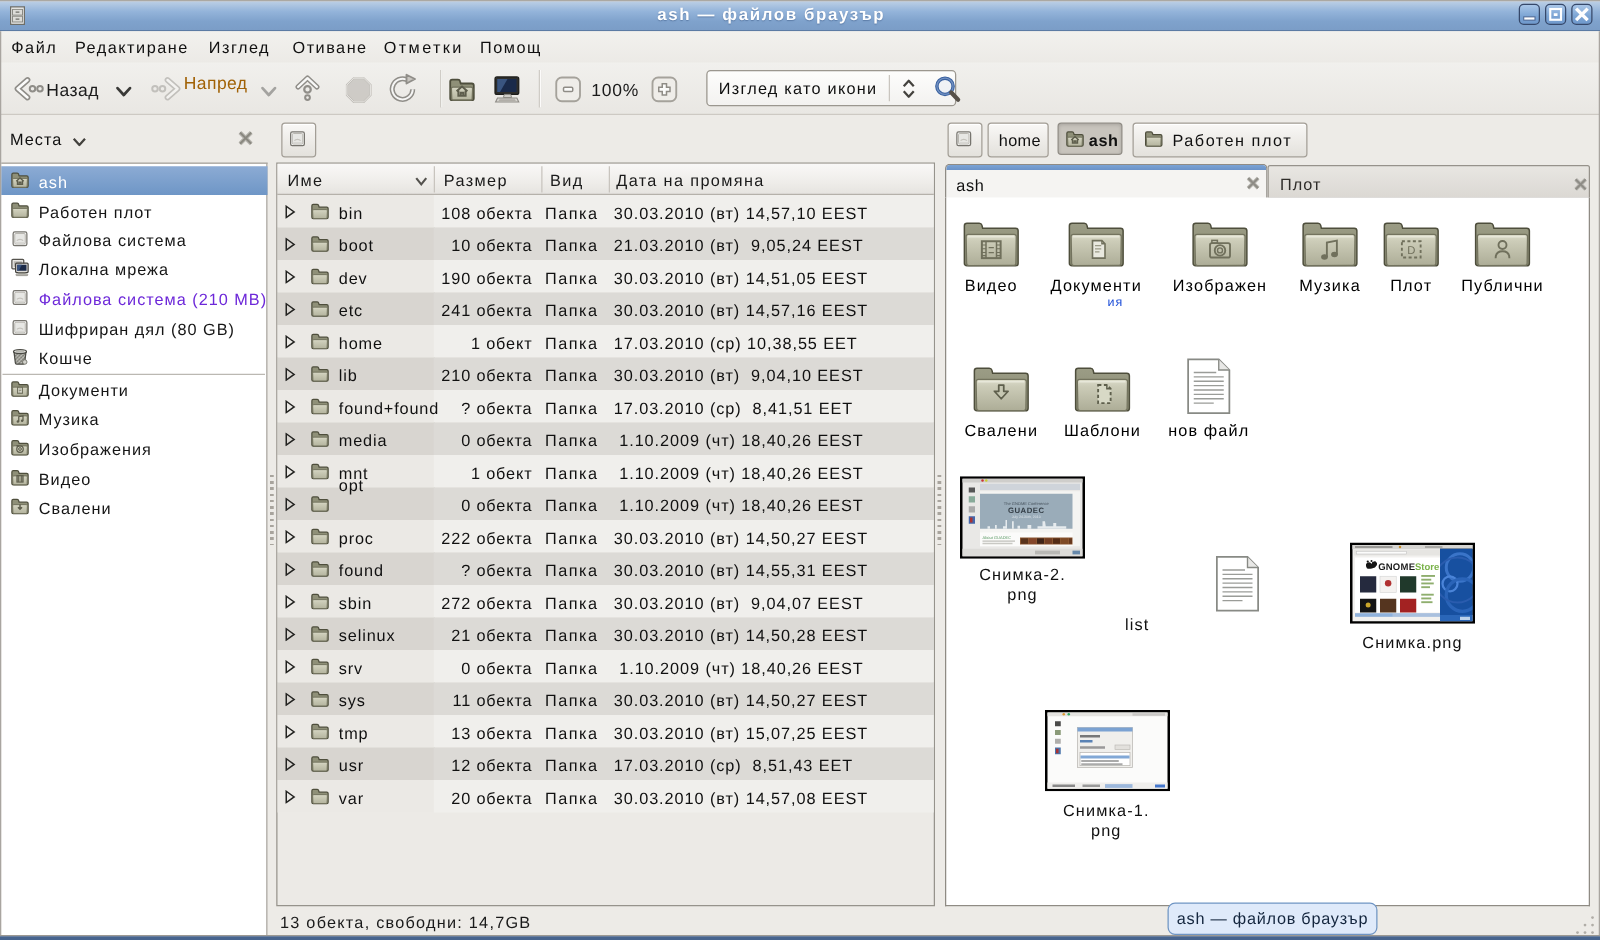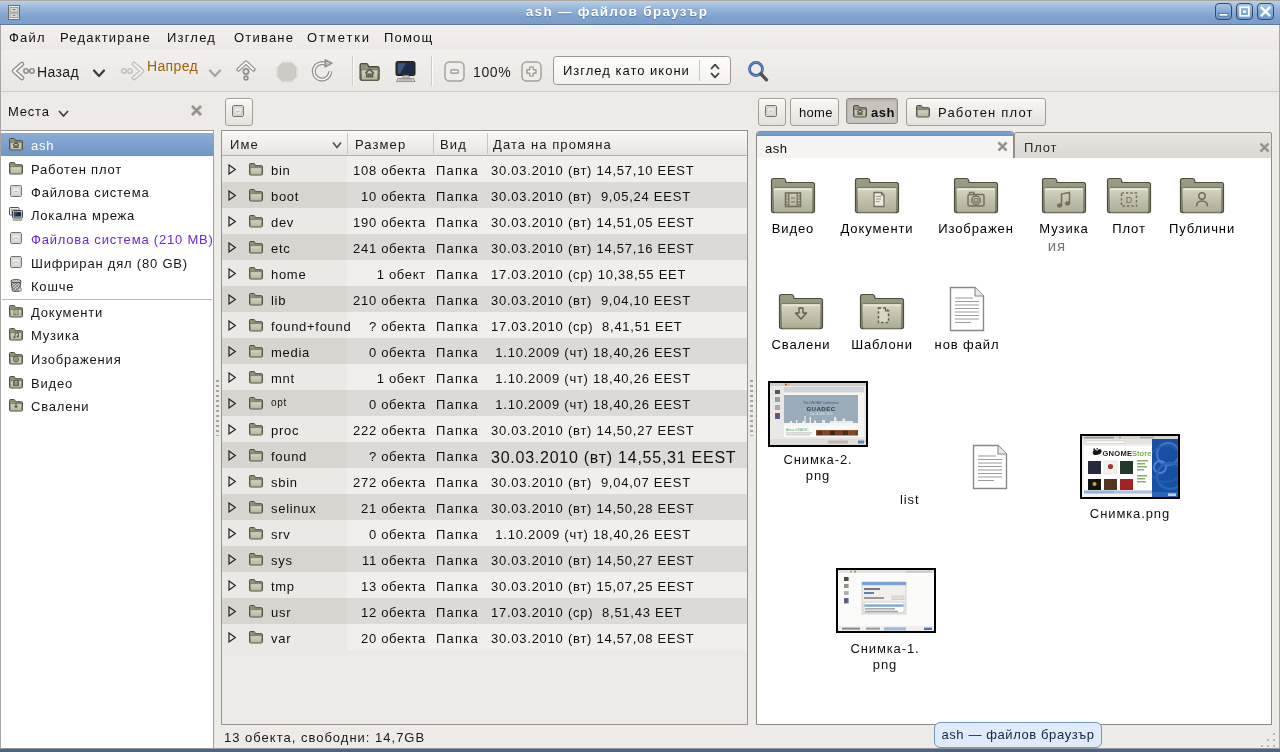--- a/index.html
+++ b/index.html
@@ -94,21 +94,21 @@
 <div class="abs" style="left:431px;top:56px;width:1px;height:30px;background:#cfccc6;border-right:1px solid #fcfbfa"></div>
 <div class="abs" style="left:443px;top:60px"><svg width="23" height="23" viewBox="0 0 23 23">
 <rect x="2" y="2" width="19" height="19" rx="4.5" fill="#efede9" stroke="#a5a29b" stroke-width="1.5"></rect>
 <rect x="7.8" y="9.8" width="7.4" height="3.4" rx="1" fill="#fbfbfa" stroke="#8f8c86" stroke-width="1.2"></rect>
     </svg></div>
 <div class="abs" style="left:473px;top:64px;font-size:14px;letter-spacing:.6px;color:#1a1a1a">100%</div>
 <div class="abs" style="left:520px;top:60px"><svg width="23" height="23" viewBox="0 0 23 23">
 <rect x="2" y="2" width="19" height="19" rx="4.5" fill="#efede9" stroke="#a5a29b" stroke-width="1.5"></rect>
 <path d="M9.8 7 L13.2 7 13.2 9.8 16 9.8 16 13.2 13.2 13.2 13.2 16 9.8 16 9.8 13.2 7 13.2 7 9.8 9.8 9.8 Z" fill="#fbfbfa" stroke="#8f8c86" stroke-width="1.2"></path>
     </svg></div>
-<div class="abs" style="left:553px;top:56px;width:178px;height:29px;border:1px solid #9b978f;border-radius:3.5px;background:linear-gradient(#fdfdfc,#f3f2f0);box-sizing:border-box">
+<div class="abs" style="left:565px;top:56px;width:200px;height:29px;border:1px solid #9b978f;border-radius:3.5px;background:linear-gradient(#fdfdfc,#f3f2f0);box-sizing:border-box">
 <div class="abs" style="left:9px;top:6px;font-size:13px;letter-spacing:1px">Изглед като икони</div>
 <div class="abs" style="left:145px;top:3px;width:1px;height:21px;background:#c9c5bf"></div>
 <svg style="position:absolute;left:153px;top:5px" width="16" height="18">
       <path d="M4 7 L8 2.6 12 7" fill="none" stroke="#44423e" stroke-width="1.8" stroke-linejoin="round"></path>
       <path d="M4 11 L8 15.4 12 11" fill="none" stroke="#44423e" stroke-width="1.8" stroke-linejoin="round"></path>
     </svg>
   </div>
 <div class="abs" style="left:744px;top:58px"><svg width="28" height="28" viewBox="0 0 28 28">
 <circle cx="12" cy="11" r="6.5" fill="#e8edf4" fill-opacity=".6" stroke="#3b62a0" stroke-width="2.8"></circle>
 <circle cx="12" cy="11" r="6.5" fill="none" stroke="#7291c2" stroke-width="1"></circle>
@@ -320,21 +320,21 @@
           <stop offset=".25" stop-color="#ccccb8"></stop>
           <stop offset="1" stop-color="#b4b49e"></stop>
         </linearGradient>
       </defs>
 <path d="M1.5 12.8 L1.5 3.6 q0-1.1 1.1-1.1 L5.8 2.5 q.9 0 1.1 .9 L7.3 4.7 13.4 4.7 q1.1 0 1.1 1.1 L14.5 12.8 q0 1.1-1.1 1.1 L2.6 13.9 q-1.1 0-1.1-1.1 Z" fill="#8f9078" stroke="#4e4e3c"></path>
 <path d="M2.3 12.9 L2.1 7.6 q0-.9 .9-.9 L13 6.7 q.9 0 .9 .9 L13.7 12.9 q0 .9-.9 .9 L3.2 13.8 q-.9 0-.9-.9 Z" fill="url(#fp)" stroke="#73735e" stroke-width=".8"></path>
 </svg></div>
 <div class="abs" style="left:271px;top:189px;font-size:13px;letter-spacing:.7px">boot</div>
 <div class="abs" style="left:300px;top:189px;width:126px;text-align:right;font-size:13px;letter-spacing:.7px">10 обекта</div>
 <div class="abs" style="left:436px;top:189px;font-size:13px;letter-spacing:1.2px">Папка</div>
-<div class="abs" style="left:491px;top:189px;font-size:13px;letter-spacing:.75px;white-space:pre">30.03.2010 (вт)  9,05,24 EEST</div>
+<div class="abs" style="left:491px;top:189px;font-size:13px;letter-spacing:.75px;white-space:pre">21.03.2010 (вт)  9,05,24 EEST</div>
 <div class="abs" style="left:222px;top:208px;width:126px;height:26px;background:#ebe9e5"></div>
 <div class="abs" style="left:347px;top:208px;width:400px;height:26px;background:#f0efec"></div>
 <svg class="abs" style="left:227px;top:216px" width="10" height="11">
     <path d="M2 1 L8.3 5.5 2 10 Z" fill="none" stroke="#242422" stroke-width="1.2" stroke-linejoin="miter"></path>
   </svg>
 <div class="abs" style="left:248px;top:213px"><svg width="16" height="16" viewBox="0 0 16 16">
 <defs>
         <linearGradient id="fp" x1="0" y1="0" x2="0" y2="1">
 <stop offset="0" stop-color="#dadac8"></stop>
           <stop offset=".25" stop-color="#ccccb8"></stop>
@@ -477,21 +477,21 @@
 <defs>
         <linearGradient id="fp" x1="0" y1="0" x2="0" y2="1">
 <stop offset="0" stop-color="#dadac8"></stop>
           <stop offset=".25" stop-color="#ccccb8"></stop>
           <stop offset="1" stop-color="#b4b49e"></stop>
         </linearGradient>
       </defs>
 <path d="M1.5 12.8 L1.5 3.6 q0-1.1 1.1-1.1 L5.8 2.5 q.9 0 1.1 .9 L7.3 4.7 13.4 4.7 q1.1 0 1.1 1.1 L14.5 12.8 q0 1.1-1.1 1.1 L2.6 13.9 q-1.1 0-1.1-1.1 Z" fill="#8f9078" stroke="#4e4e3c"></path>
 <path d="M2.3 12.9 L2.1 7.6 q0-.9 .9-.9 L13 6.7 q.9 0 .9 .9 L13.7 12.9 q0 .9-.9 .9 L3.2 13.8 q-.9 0-.9-.9 Z" fill="url(#fp)" stroke="#73735e" stroke-width=".8"></path>
 </svg></div>
-<div class="abs" style="left:271px;top:397px;font-size:10px;letter-spacing:.7px">opt</div>
+<div class="abs" style="left:271px;top:381px;font-size:13px;letter-spacing:.7px">opt</div>
 <div class="abs" style="left:300px;top:397px;width:126px;text-align:right;font-size:13px;letter-spacing:.7px">0 обекта</div>
 <div class="abs" style="left:436px;top:397px;font-size:13px;letter-spacing:1.2px">Папка</div>
 <div class="abs" style="left:491px;top:397px;font-size:13px;letter-spacing:.75px;white-space:pre"> 1.10.2009 (чт) 18,40,26 EEST</div>
 <div class="abs" style="left:222px;top:416px;width:126px;height:26px;background:#ebe9e5"></div>
 <div class="abs" style="left:347px;top:416px;width:400px;height:26px;background:#f0efec"></div>
 <svg class="abs" style="left:227px;top:424px" width="10" height="11">
     <path d="M2 1 L8.3 5.5 2 10 Z" fill="none" stroke="#242422" stroke-width="1.2" stroke-linejoin="miter"></path>
   </svg>
 <div class="abs" style="left:248px;top:421px"><svg width="16" height="16" viewBox="0 0 16 16">
 <defs>
@@ -520,21 +520,21 @@
           <stop offset=".25" stop-color="#ccccb8"></stop>
           <stop offset="1" stop-color="#b4b49e"></stop>
         </linearGradient>
       </defs>
 <path d="M1.5 12.8 L1.5 3.6 q0-1.1 1.1-1.1 L5.8 2.5 q.9 0 1.1 .9 L7.3 4.7 13.4 4.7 q1.1 0 1.1 1.1 L14.5 12.8 q0 1.1-1.1 1.1 L2.6 13.9 q-1.1 0-1.1-1.1 Z" fill="#8f9078" stroke="#4e4e3c"></path>
 <path d="M2.3 12.9 L2.1 7.6 q0-.9 .9-.9 L13 6.7 q.9 0 .9 .9 L13.7 12.9 q0 .9-.9 .9 L3.2 13.8 q-.9 0-.9-.9 Z" fill="url(#fp)" stroke="#73735e" stroke-width=".8"></path>
 </svg></div>
 <div class="abs" style="left:271px;top:449px;font-size:13px;letter-spacing:.7px">found</div>
 <div class="abs" style="left:300px;top:449px;width:126px;text-align:right;font-size:13px;letter-spacing:.7px">? обекта</div>
 <div class="abs" style="left:436px;top:449px;font-size:13px;letter-spacing:1.2px">Папка</div>
-<div class="abs" style="left:491px;top:449px;font-size:16px;letter-spacing:.75px;white-space:pre">30.03.2010 (вт) 14,55,31 EEST</div>
+<div class="abs" style="left:491px;top:449px;font-size:13px;letter-spacing:.75px;white-space:pre">30.03.2010 (вт) 14,55,31 EEST</div>
 <div class="abs" style="left:222px;top:468px;width:126px;height:26px;background:#ebe9e5"></div>
 <div class="abs" style="left:347px;top:468px;width:400px;height:26px;background:#f0efec"></div>
 <svg class="abs" style="left:227px;top:476px" width="10" height="11">
     <path d="M2 1 L8.3 5.5 2 10 Z" fill="none" stroke="#242422" stroke-width="1.2" stroke-linejoin="miter"></path>
   </svg>
 <div class="abs" style="left:248px;top:473px"><svg width="16" height="16" viewBox="0 0 16 16">
 <defs>
         <linearGradient id="fp" x1="0" y1="0" x2="0" y2="1">
 <stop offset="0" stop-color="#dadac8"></stop>
           <stop offset=".25" stop-color="#ccccb8"></stop>
@@ -792,21 +792,21 @@
 <g transform="translate(0,3.5)">
         <g stroke="#70705c" fill="none">
           <rect x="17" y="18" width="16" height="11.5" rx="1.5" stroke-width="1.5"></rect>
           <circle cx="25" cy="23.8" r="4.2" stroke-width="1.5"></circle>
           <circle cx="25" cy="23.8" r="2" stroke-width="1.1"></circle>
           <rect x="18.5" y="15.8" width="4.4" height="2.2" stroke-width="1.2"></rect>
         </g>
       </g>
     </svg></div>
 <div class="abs" style="left:886px;top:221px;width:180px;text-align:center;font-size:13px;letter-spacing:.9px;color:#000">Изображен</div>
-<div class="abs" style="left:886px;top:237px;width:180px;text-align:right;font-size:15px;letter-spacing:.9px;color:#737373">ия</div>
+<div class="abs" style="left:886px;top:237px;width:180px;text-align:left;font-size:10px;letter-spacing:.9px;color:#1d4ed8">ия</div>
 <div class="abs" style="left:1039px;top:173px"><svg width="50" height="42" viewBox="0 0 50 42">
 <defs>
         <linearGradient id="fbp" x1="0" y1="0" x2="0" y2="1">
 <stop offset="0" stop-color="#dcdcca"></stop>
           <stop offset=".22" stop-color="#ccccb8"></stop>
           <stop offset="1" stop-color="#adad97"></stop>
         </linearGradient>
 <linearGradient id="fbd" x1="0" y1="0" x2="0" y2="1">
 <stop offset="0" stop-color="#9b9c85"></stop>
           <stop offset="1" stop-color="#8a8b73"></stop>

